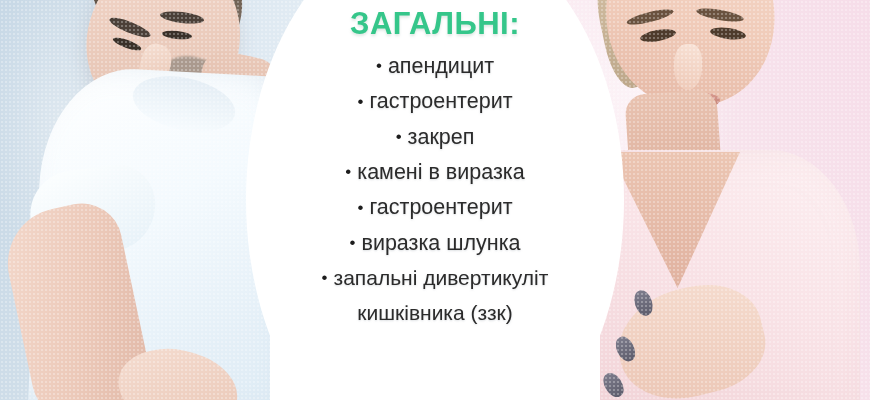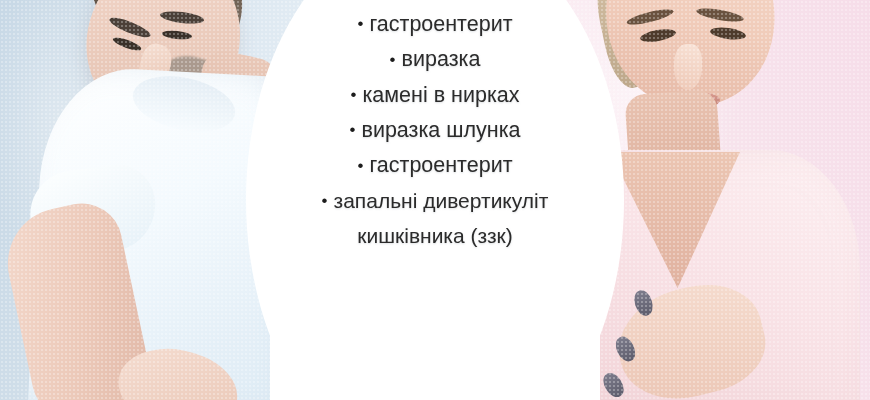--- a/index.html
+++ b/index.html
@@ -364,35 +364,39 @@
     <div class="wm-nail n1"></div>
     <div class="wm-nail n2"></div>
     <div class="wm-nail n3"></div>
     <div class="dots"></div>
   </div>
 
   <div class="oval-fill-bottom"></div>
   <div class="oval-card"></div>
 
   <div class="content">
+    <h1 class="heading">ЗАГАЛЬНІ:</h1>
     <ul class="sym-list">
       <li>
+        <span class="bullet">•</span><span class="txt">апендицит</span>
+      </li>
+      <li>
         <span class="bullet">•</span><span class="txt">гастроентерит</span>
       </li>
       <li>
-        <span class="bullet">•</span><span class="txt">виразка</span>
-      </li>
-      <li>
-        <span class="bullet">•</span><span class="txt">камені в нирках</span>
+        <span class="bullet">•</span><span class="txt">закреп</span>
+      </li>
+      <li>
+        <span class="bullet">•</span><span class="txt">камені в виразка</span>
+      </li>
+      <li>
+        <span class="bullet">•</span><span class="txt">гастроентерит</span>
       </li>
       <li>
         <span class="bullet">•</span><span class="txt">виразка шлунка</span>
-      </li>
-      <li>
-        <span class="bullet">•</span><span class="txt">гастроентерит</span>
       </li>
       <li class="wide">
         <span class="bullet">•</span><span class="txt">запальні дивертикуліт кишківника (ззк)</span>
       </li>
     </ul>
   </div>
 
 </div>
 
 </body></html>

